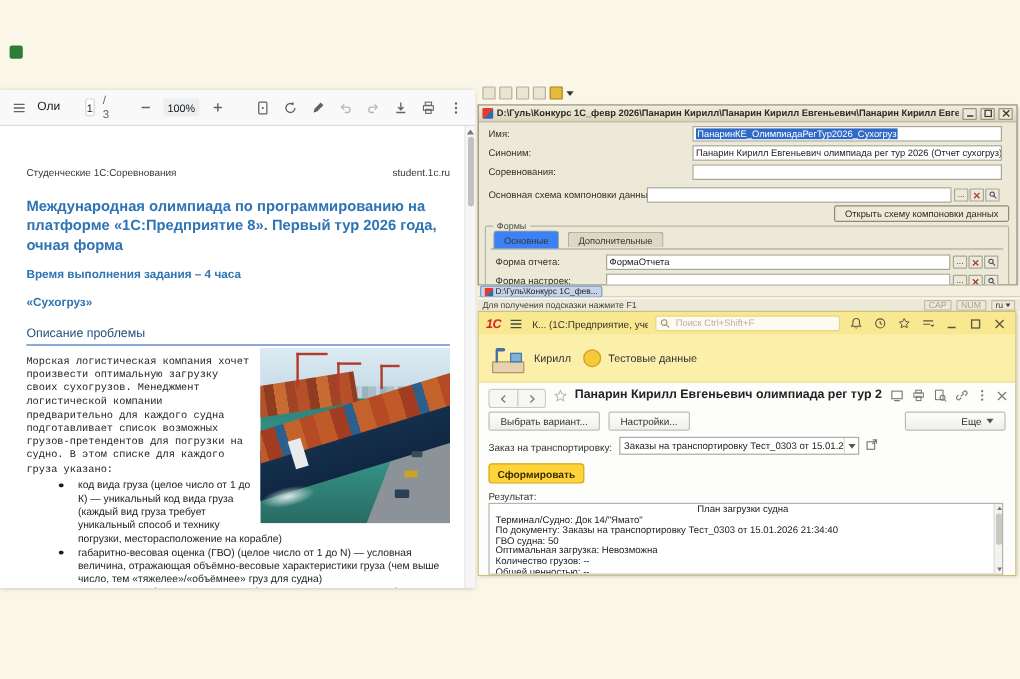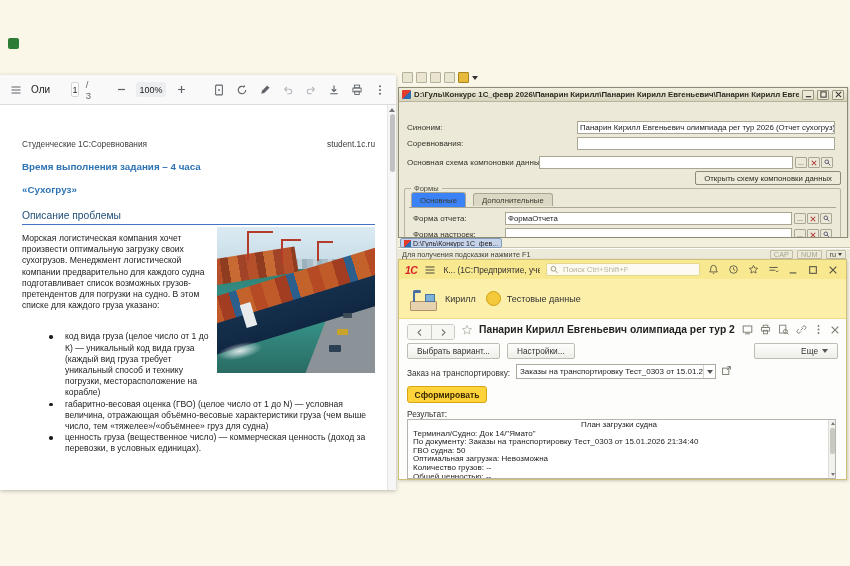--- a/index.html
+++ b/index.html
@@ -32,21 +32,21 @@
   .pdf-scroll{position:absolute;top:30px;right:0;bottom:0;width:9px;background:#f6f6f6;border-left:1px solid #e6e6e6;}
   .pdf-scroll .arr{width:0;height:0;border-left:3px solid transparent;border-right:3px solid transparent;
        border-bottom:4px solid #777;margin:3px auto 2px auto;}
   .pdf-scroll .thumb{width:5px;height:58px;background:#c1c1c1;border-radius:3px;margin:1px auto;}
 
   .doc-head{display:flex;justify-content:space-between;margin-top:34px;font-size:8.3px;color:#3a3a3a;}
   .doc-title{margin-top:15px;font-size:12.3px;line-height:16px;color:#2e74b5;font-weight:bold;max-width:352px;}
   .doc-blue{margin-top:12px;font-size:9.8px;color:#2e74b5;font-weight:bold;}
   .doc-heading{margin-top:15px;font-size:10.3px;color:#1f4e79;padding-bottom:3px;border-bottom:1px solid #4472c4;}
   .doc-flow{margin-top:8px;font-size:8.6px;line-height:11.2px;color:#1c1c1c;}
-  .doc-flow p{margin:0 0 20px 0;}
+  .doc-flow p{margin:0 0 2px 0;font-family:Liberation Mono, monospace;}
   .doc-flow ul{margin:0;padding:0 0 0 43px;list-style:none;}
   .doc-flow li{position:relative;margin:0;}
   .doc-flow li::before{content:"";position:absolute;left:-16px;top:4px;width:3.5px;height:3.5px;border-radius:50%;background:#1c1c1c;}
 
   
   .photo{position:relative;float:right;width:158px;height:146px;margin:-6px 0 5px 8px;overflow:hidden;background:#c6dbe8;}
   .ph-sky{position:absolute;left:0;top:0;right:0;height:42px;background:linear-gradient(#dcebf3,#c3d9e5);}
   .ph-city{position:absolute;left:0;top:32px;right:0;height:10px;opacity:.75;
        background:repeating-linear-gradient(90deg,#9fb3bd 0 6px,#c0cfd6 6px 10px,#8da3ad 10px 15px);}
   .ph-water{position:absolute;left:0;top:42px;right:0;bottom:0;background:linear-gradient(#2f8177,#37968b 45%,#296b63);}
@@ -254,20 +254,21 @@
             <circle cx="8" cy="13" r="1.3" fill="currentColor"></circle>
           </svg>
       </span>
     </div>
 
     <div class="pdf-body">
       <div class="doc-head">
         <span>Студенческие 1С:Соревнования</span>
         <span>student.1c.ru</span>
       </div>
+      <div class="doc-title">Международная олимпиада по программированию на платформе «1С:Предприятие 8». Первый тур 2026 года, очная форма</div>
       <div class="doc-blue">Время выполнения задания – 4 часа</div>
       <div class="doc-blue">«Сухогруз»</div>
       <div class="doc-heading">Описание проблемы</div>
 
       <div class="doc-flow">
         <div class="photo">
           <div class="ph-sky"></div>
             <div class="ph-city"></div>
             <div class="ph-water"></div>
           <div class="ph-dock"></div>
@@ -322,20 +323,26 @@
             <rect x="1" y="1" width="6" height="6" fill="none" stroke="currentColor" stroke-width="1.2"></rect>
           </svg>
         </span>
       <span class="wbtn">
         <svg width="7" height="7" viewBox="0 0 8 8">
             <path d="M1 1l6 6M7 1L1 7" stroke="currentColor" stroke-width="1.3"></path>
           </svg>
         </span>
     </div>
 
+    <div class="frow" style="top:17px;">
+      <span class="flabel">Имя:</span>
+      <span class="ffield" style="left:178px;right:6px;">
+        <span class="fsel">ПанаринКЕ_ОлимпиадаРегТур2026_Сухогруз</span>
+      </span>
+    </div>
     <div class="frow" style="top:33px;">
       <span class="flabel">Синоним:</span>
       <span class="ffield" style="left:178px;right:6px;">Панарин Кирилл Евгеньевич олимпиада рег тур 2026 (Отчет сухогруз)</span>
     </div>
     <div class="frow" style="top:49px;">
       <span class="flabel">Соревнования:</span>
       <span class="ffield" style="left:178px;right:6px;"></span>
     </div>
 
     <div class="frow" style="top:68px;">

